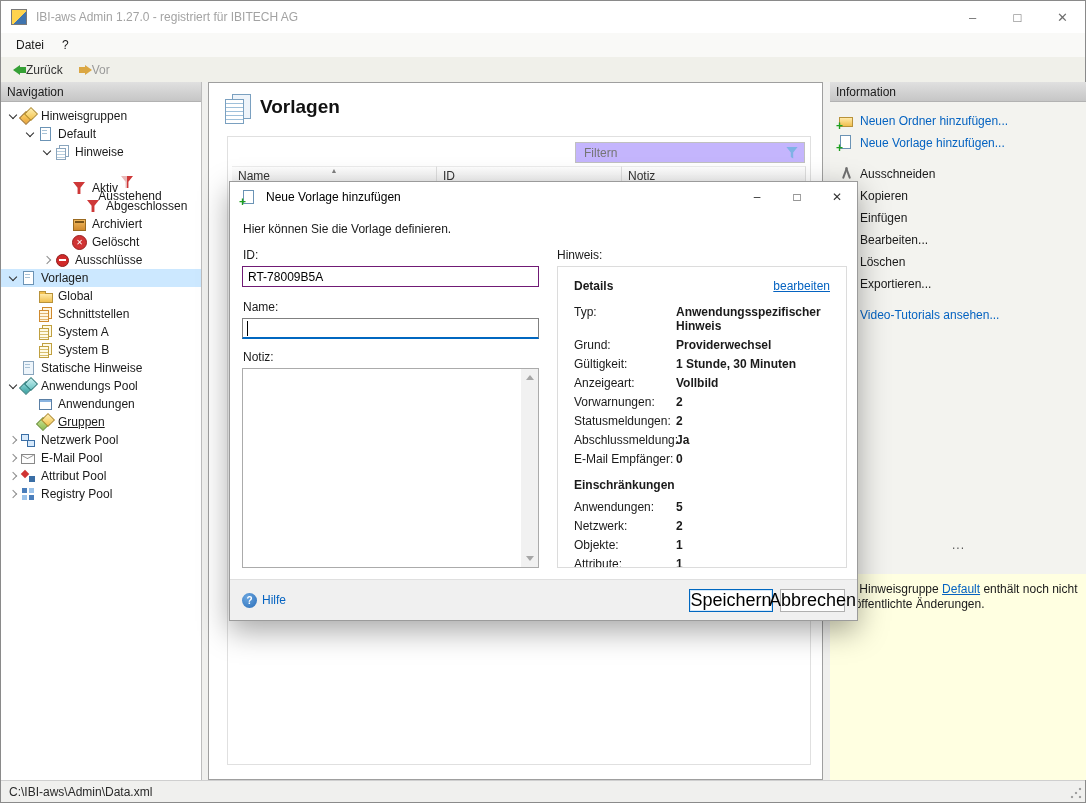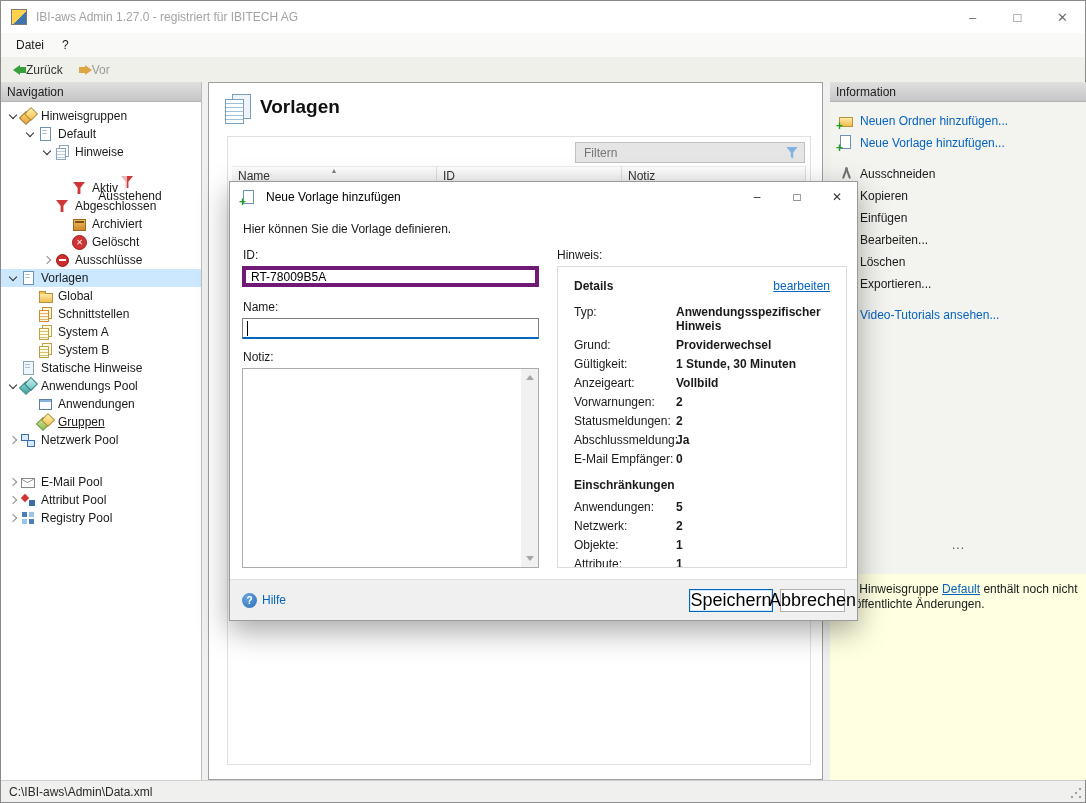--- a/index.html
+++ b/index.html
@@ -135,21 +135,21 @@
        border-left:4px solid #fff;border-top:2px solid transparent;border-bottom:2px solid transparent}
 
   
   .main-panel{position:absolute;left:207px;top:81px;width:615px;bottom:22px;background:#fff;border:1px solid #9f9f9f;box-sizing:border-box}
   .main-title-icon{position:absolute;left:14px;top:11px;width:32px;height:30px}
   .main-title-icon::before{content:"";position:absolute;left:9px;top:0;width:17px;height:23px;background:#eef4fa;border:1px solid #7aa0c0}
   .main-title-icon::after{content:"";position:absolute;left:2px;top:5px;width:17px;height:23px;border:1px solid #7aa0c0;
        background:repeating-linear-gradient(#fff 0 3px,#9fc0da 3px 4px)}
   .main-title{position:absolute;left:51px;top:13px;margin:0;font-size:19px;font-weight:bold;color:#111}
   .list-control{position:absolute;left:18px;right:11px;top:53px;bottom:14px;border:1px solid #e0e0e0}
-  .filter-box{position:absolute;top:5px;right:5px;width:230px;height:21px;border:1px solid #c0c0c0;background:#e5e5e5;
+  .filter-box{position:absolute;top:5px;right:5px;width:230px;height:21px;border:1px solid #c0c0c0;background:#c4b5fd;
        display:flex;align-items:center;box-sizing:border-box}
   .filter-input{flex:1;min-width:0;border:0;outline:0;padding:0 0 0 8px;font:inherit;color:#333;background:transparent}
   .filter-input::placeholder{color:#757575}
   .funnel-icon{flex:none;width:12px;height:12px;margin:0 6px;background:#7fb2e5;
        clip-path:polygon(0 0,100% 0,60% 50%,60% 100%,40% 88%,40% 50%)}
   .table-header{position:absolute;left:4px;right:4px;top:29px;height:19px;display:flex}
   .th{position:relative;box-sizing:border-box;line-height:18px;padding-left:6px;color:#333;
        background:linear-gradient(#fefefe,#f1f1f1);border-right:1px solid #dedede;border-top:1px solid #ececec;border-bottom:1px solid #d8d8d8}
   .sort-arrow{position:absolute;top:0;left:50%;transform:translateX(-50%);font-size:7px;line-height:8px;color:#808080}
 
@@ -181,21 +181,21 @@
   .dlg-icon{width:16px;height:15px}
   .dlg-title{margin-left:7px;color:#000}
   .dlg-controls{margin-left:auto;display:flex;height:30px}
   .dlg-btn{width:40px;height:30px;display:flex;align-items:center;justify-content:center;color:#333;font-size:12px}
   .dlg-desc{position:absolute;left:13px;top:40px}
   .dlg-label{position:absolute;color:#1a1a1a}
   .lab-id{left:13px;top:66px}
   .lab-name{left:13px;top:118px}
   .lab-notiz{left:13px;top:168px}
   .lab-hinweis{left:327px;top:66px}
-  .txt{position:absolute;box-sizing:border-box;border:4px solid #701a75;background:#fff;font:inherit;padding:0 5px;outline:0;color:#000}
+  .txt{position:absolute;box-sizing:border-box;border:1px solid #701a75;background:#fff;font:inherit;padding:0 5px;outline:0;color:#000}
   .fld-id{left:12px;top:84px;width:297px;height:21px}
   .fld-name{left:12px;top:136px;width:297px;height:21px;border:1px solid #808080;border-bottom:2px solid #0067c0}
   .caret{position:absolute;left:17px;top:139px;width:1px;height:15px;background:#000;z-index:2}
   .notiz-wrap{position:absolute;left:12px;top:186px;width:297px;height:200px;border:1px solid #ababab;background:#fff;box-sizing:border-box}
   .notiz-input{position:absolute;left:0;top:0;width:calc(100% - 17px);height:100%;border:0;outline:0;resize:none;
        font:inherit;padding:2px 4px;box-sizing:border-box}
   .vsb{position:absolute;right:0;top:0;bottom:0;width:17px;background:#f1f1f1;display:flex;flex-direction:column;
        justify-content:space-between;align-items:center}
   .sb-up{width:0;height:0;border-left:4px solid transparent;border-right:4px solid transparent;border-bottom:5px solid #a6a6a6;margin-top:6px}
   .sb-down{width:0;height:0;border-left:4px solid transparent;border-right:4px solid transparent;border-top:5px solid #a6a6a6;margin-bottom:6px}
@@ -277,21 +277,21 @@
         <div class="tree-row" style="padding-left: 55px; flex-direction: column;">
           <span class="chev "></span>
           <span class="ti i-ausstehend"></span>
           <span class="tree-label">Ausstehend</span>
         </div>
         <div class="tree-row" style="padding-left: 55px;">
           <span class="chev "></span>
           <span class="ti i-aktiv"></span>
           <span class="tree-label">Aktiv</span>
         </div>
-        <div class="tree-row" style="padding-left: 38px;">
+        <div class="tree-row" style="padding-left: 69px;">
           <span class="chev "></span>
           <span class="ti i-abgeschlossen"></span>
           <span class="tree-label">Abgeschlossen</span>
         </div>
         <div class="tree-row" style="padding-left: 55px;">
           <span class="chev "></span>
           <span class="ti i-archiviert"></span>
           <span class="tree-label">Archiviert</span>
         </div>
         <div class="tree-row" style="padding-left: 55px;">
@@ -347,21 +347,21 @@
         <div class="tree-row" style="padding-left: 21px; text-decoration: underline;">
           <span class="chev "></span>
           <span class="ti i-gruppen"></span>
           <span class="tree-label">Gruppen</span>
         </div>
         <div class="tree-row" style="padding-left: 4px;">
           <span class="chev chev-closed"></span>
           <span class="ti i-netzwerkpool"></span>
           <span class="tree-label">Netzwerk Pool</span>
         </div>
-        <div class="tree-row" style="padding-left: 4px; margin-top: 24px;">
+        <div class="tree-row" style="padding-left: 4px;">
           <span class="chev chev-closed"></span>
           <span class="ti i-emailpool"></span>
           <span class="tree-label">E-Mail Pool</span>
         </div>
         <div class="tree-row" style="padding-left: 4px;">
           <span class="chev chev-closed"></span>
           <span class="ti i-attributpool"></span>
           <span class="tree-label">Attribut Pool</span>
         </div>
         <div class="tree-row" style="padding-left: 4px;">

